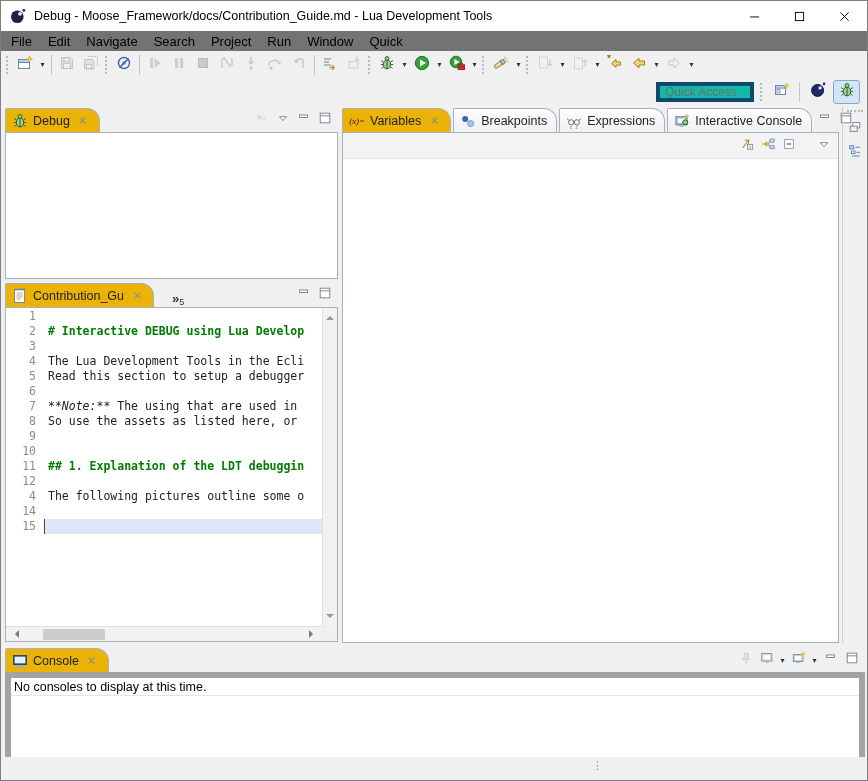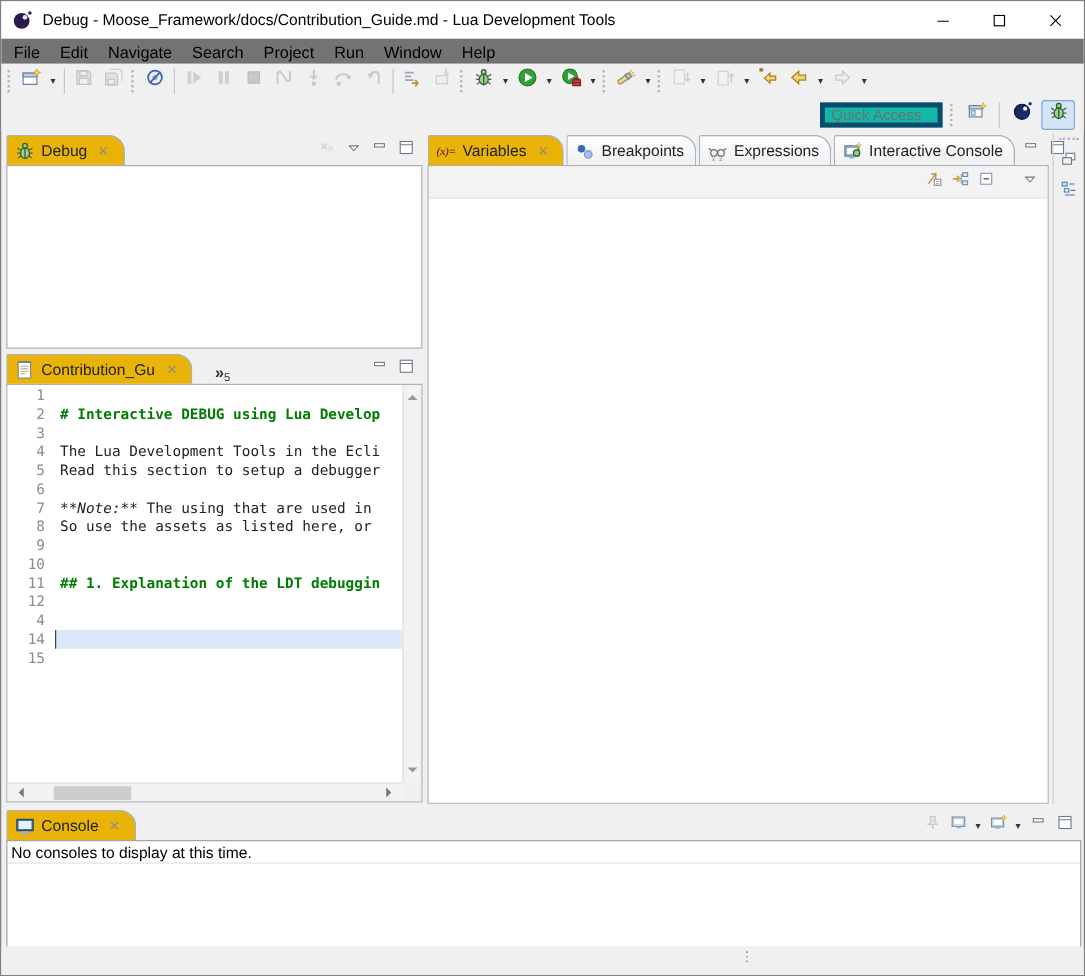--- a/index.html
+++ b/index.html
@@ -64,21 +64,21 @@
   .editor-view  { left:4px;  top:281px; width:333px; height:360px; }
   .editor-view .view-body { height:335px; }
 
   .vars-view    { left:341px; top:106px; width:497px; height:536px; }
   .vars-toolbar { height:26px; background:#f3f3f3; border-bottom:1px solid #e3e3e3;
                   display:flex; align-items:center; justify-content:flex-end; padding-right:4px; }
   .vars-view .view-body { height:511px; }
   .vars-content { height:484px; background:#fff; }
 
   .console-view { left:4px; top:646px; width:860px; height:110px; }
-  .console-body { height:105px; background:#fff; border:1px solid #a3a3a3; position:relative; }
+  .console-body { height:105px; background:#fff; border:6px solid #a3a3a3; position:relative; }
   .console-msg  { height:18px; line-height:18px; font-size:12.5px; color:#000; padding-left:3px;
                   border-bottom:1px solid #e4e4e4; }
 
   
   .ed-wrap { position:absolute; left:0; top:0; right:0; bottom:0; display:flex; }
   .gutter { width:38px; background:#fff; padding-top:1px; flex:none; }
   .ln { height:15px; line-height:15px; text-align:right; padding-right:8px;
         font:11.5px "DejaVu Sans Mono", monospace; color:#8b8b8b; }
   .codecol { flex:1; position:relative; overflow:hidden; padding-top:1px; }
   .cl { height:15px; line-height:15px; white-space:pre; overflow:hidden;
@@ -146,21 +146,21 @@
   </div>
 
   <div class="menubar" id="menubar">
       <span class="menu-item">File</span>
       <span class="menu-item">Edit</span>
       <span class="menu-item">Navigate</span>
       <span class="menu-item">Search</span>
       <span class="menu-item">Project</span>
       <span class="menu-item">Run</span>
       <span class="menu-item">Window</span>
-      <span class="menu-item">Help</span>
+      <span class="menu-item">Quick</span>
     </div>
 
   <div class="toolbar1">
     <div class="handle"></div>
     <div class="tbtn">
         <span class="ic"><svg viewBox="0 0 16 16">
             <rect x="1.5" y="4.5" width="11" height="9" fill="#fff" stroke="#6b87a8"></rect>
             <rect x="1.5" y="4.5" width="11" height="3" fill="#b8d0ea" stroke="#6b87a8"></rect>
             <path d="M12.5 1l.9 2.1 2.1.9-2.1.9-.9 2.1-.9-2.1L9.5 4l2.1-.9z" fill="#f7d64a" stroke="#c9a227" stroke-width=".6"></path>
           </svg></span>
@@ -453,20 +453,21 @@
             <div class="cl"></div>
             <div class="cl">The Lua Development Tools in the Ecli</div>
             <div class="cl">Read this section to setup a debugger</div>
             <div class="cl"></div>
             <div class="cl"><span class="it">**Note:**</span><span> The using that are used in</span></div>
             <div class="cl">So use the assets as listed here, or</div>
             <div class="cl"></div>
             <div class="cl"></div>
             <div class="cl h">## 1. Explanation of the LDT debuggin</div>
             <div class="cl"></div>
+            <div class="cl">The following pictures outline some o</div>
             <div class="cl"></div>
             <div class="cl cur"></div>
           </div>
         <div class="vscroll">
           <div class="sab up"></div>
           <div class="sab down"></div>
         </div>
       </div>
       <div class="hscroll">
         <div class="sab left"></div>

